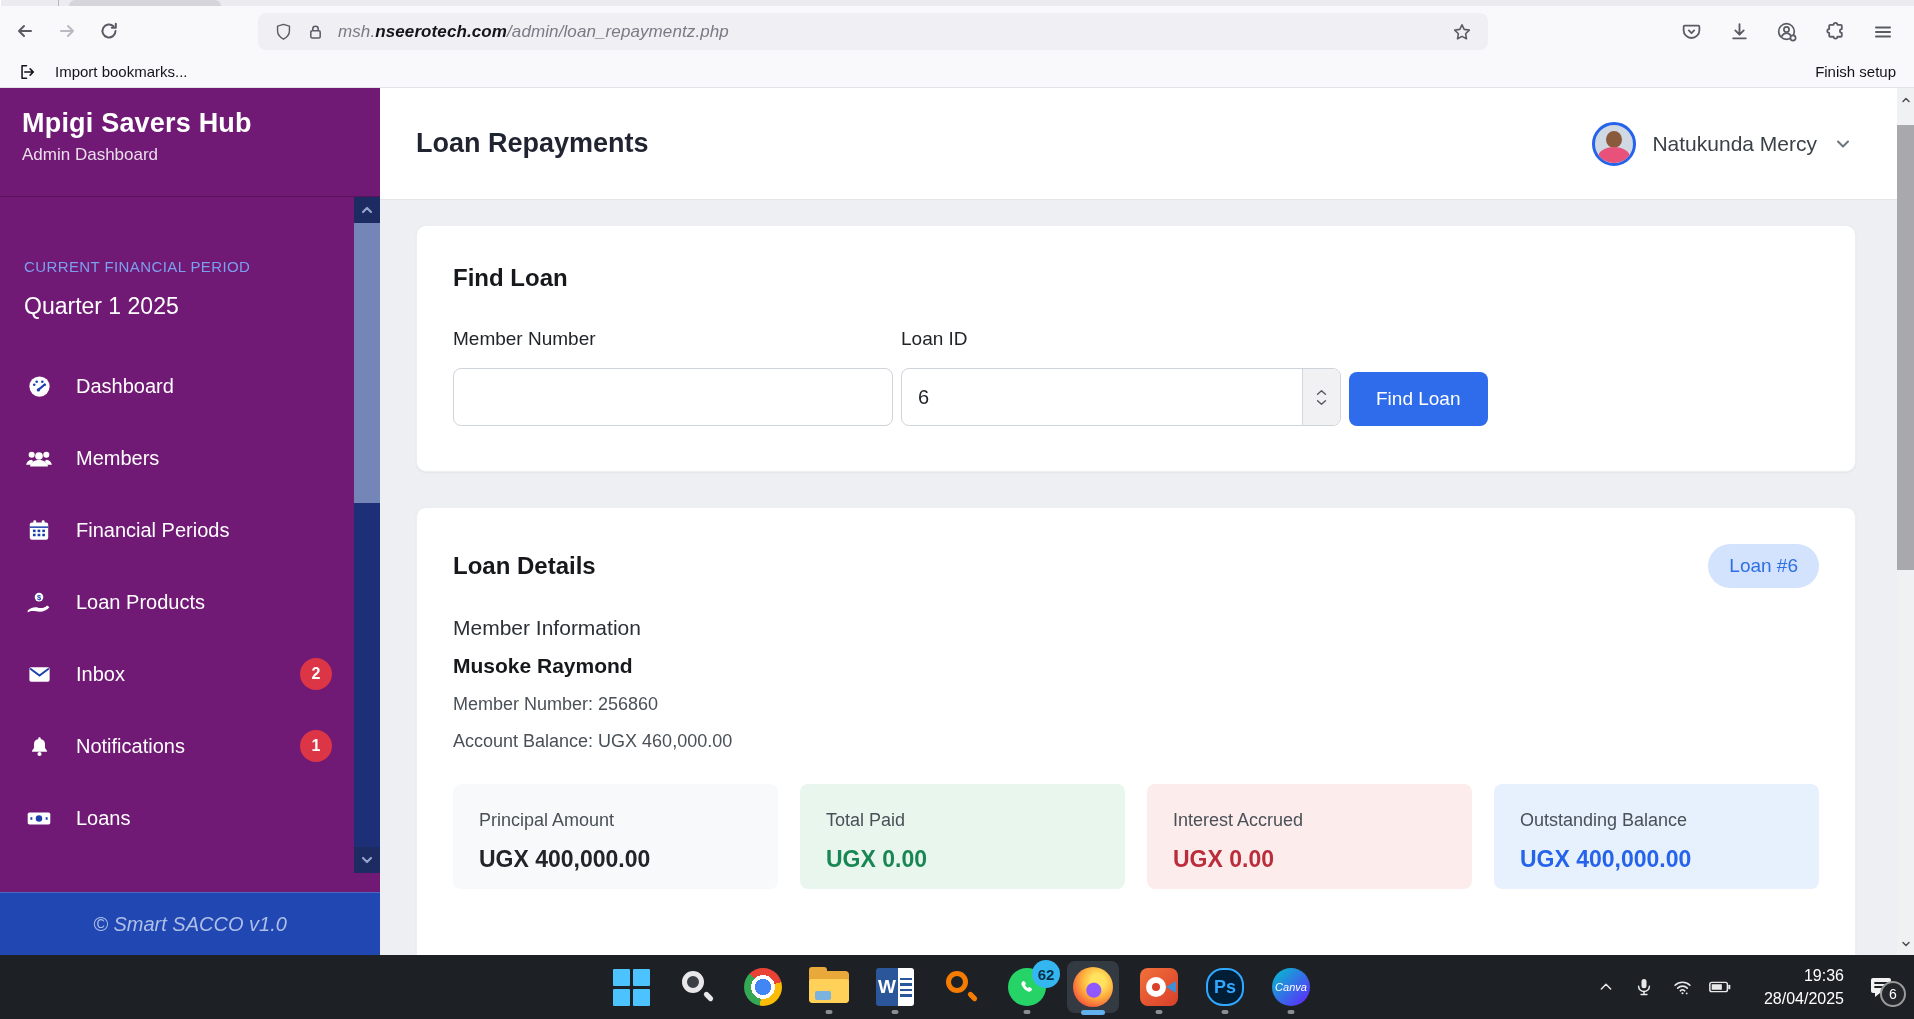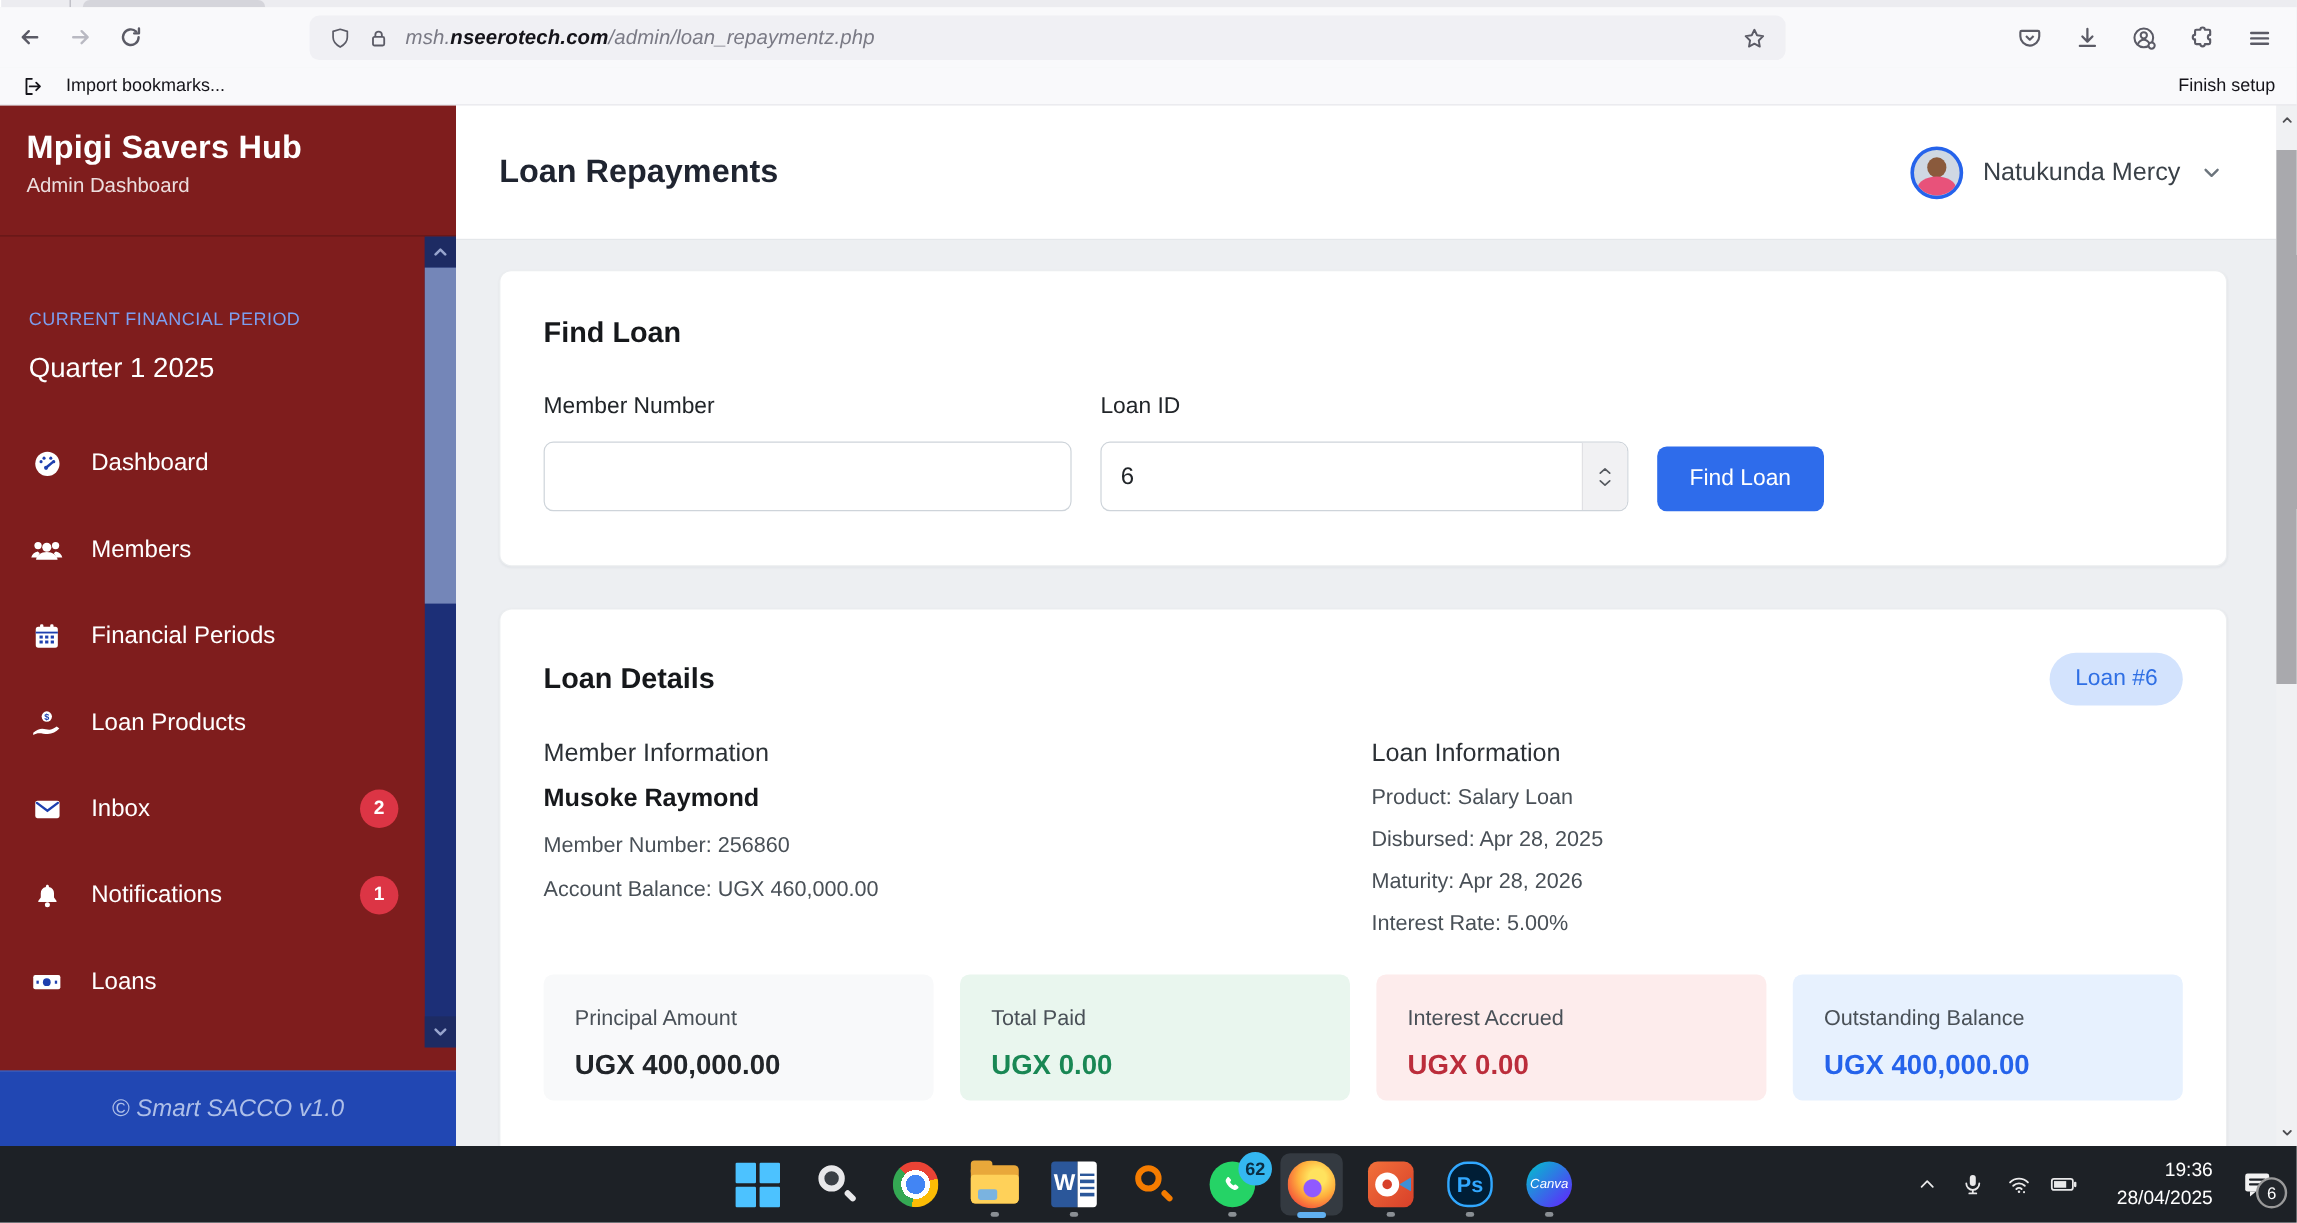--- a/index.html
+++ b/index.html
@@ -22,21 +22,21 @@
   .tb-right .tbtn { width:34px; height:34px; display:flex; align-items:center; justify-content:center; border-radius:6px; }
   .bmrow { position:absolute; left:0; top:56px; width:100%; height:32px; background:#f9f9fb; border-bottom:1px solid #e1e1e6; display:flex; align-items:center; padding:0 18px; }
   .bm-left { display:flex; align-items:center; gap:19px; color:#15141a; font-size:15px; }
   .bm-right { margin-left:auto; display:flex; align-items:center; gap:8px; font-size:15px; color:#15141a; }
   .ff-logo { width:20px; height:20px; border-radius:50%; background:radial-gradient(circle at 62% 38%, #ffe14d 0 18%, #ffae2c 38%, #ff7139 60%, #eround 0), radial-gradient(circle at 50% 55%, #a659ff 0 22%, transparent 23%), radial-gradient(circle at 50% 50%, #ffd567 0 30%, #ff9a2e 55%, #f4553a 80%, #d6356a 100%); }
 
   
   .app { position:absolute; left:0; top:88px; width:1914px; height:867px; }
 
   
-  .sidebar { position:absolute; left:0; top:0; width:380px; height:867px; background:#7f1d1d; color:#fff; }
+  .sidebar { position:absolute; left:0; top:0; width:380px; height:867px; background:#701a75; color:#fff; }
   .sb-header { height:109px; padding:20px 22px 0; border-bottom:1px solid rgba(0,0,0,.22); }
   .sb-title { font-size:27px; font-weight:700; letter-spacing:.2px; }
   .sb-subtitle { font-size:17px; color:rgba(255,255,255,.85); margin-top:6px; }
   .sb-scrollbody { position:absolute; top:109px; bottom:82px; left:0; right:0; overflow:hidden; }
   .sb-inner { padding:61px 26px 0 24px; }
   .period-label { font-size:15px; letter-spacing:.4px; color:#7d9ff0; }
   .period-value { font-size:23px; color:#fff; margin-top:18px; font-weight:400; }
   .sb-menu { margin-top:30px; }
   .sb-item { height:72px; display:flex; align-items:center; gap:22px; cursor:pointer; }
   .sb-item .sb-ico { width:30px; display:flex; justify-content:center; }
@@ -55,21 +55,21 @@
   .user-area { margin-left:auto; display:flex; align-items:center; gap:16px; cursor:pointer; }
   .avatar { width:44px; height:44px; border-radius:50%; border:3px solid #2563eb; background:#cfd8e3; position:relative; overflow:hidden; }
   .avatar .head { position:absolute; left:11px; top:6px; width:16px; height:17px; border-radius:50%; background:#8a5a3c; }
   .avatar .body { position:absolute; left:3px; top:22px; width:32px; height:20px; border-radius:50% 50% 0 0; background:#e8527a; }
   .user-name { font-size:21px; color:#3a4148; }
   .content { position:absolute; top:112px; bottom:0; left:0; right:0; overflow:hidden; padding:25px 41px 0 36px; }
 
   .card { background:#fff; border:1px solid #eceef0; border-radius:10px; box-shadow:0 1px 2px rgba(20,30,60,.05); }
   .card-find { padding:38px 36px 45px; }
   .card-title { font-size:24px; font-weight:700; color:#16181b; }
-  .form-row { display:flex; align-items:flex-end; margin-top:36px; gap:24px; }
+  .form-row { display:flex; align-items:flex-end; margin-top:36px; gap:8px; }
   .field { width:440px; }
   .field-label { font-size:19px; color:#212529; margin-bottom:18px; }
   .tinput { width:440px; height:58px; border:1px solid #ced4da; border-radius:8px; font-size:20px; padding:0 16px; color:#212529; background:#fff; font-family:"Liberation Sans",sans-serif; }
   .num-wrap { position:relative; width:440px; }
   .spinner { position:absolute; right:1px; top:1px; bottom:1px; width:38px; background:#f1f1f3; border-left:1px solid #d6d6da; border-radius:0 7px 7px 0; display:flex; flex-direction:column; align-items:center; justify-content:center; gap:3px; color:#55595f; }
   .btn-primary { height:54px; padding:0 27px; background:#2e6ceb; color:#fff; font-size:19px; border:none; border-radius:8px; cursor:pointer; font-family:"Liberation Sans",sans-serif; }
 
   .card-details { margin-top:35px; padding:36px 36px; height:610px; }
   .cd-head { display:flex; align-items:center; justify-content:space-between; }
   .loan-pill { background:#d3e3fd; color:#2f6fe4; font-size:19px; padding:11px 21px; border-radius:24px; }
@@ -400,27 +400,20 @@
             <h2 class="card-title">Loan Details</h2>
             <span class="loan-pill">Loan #6</span>
           </div>
           <div class="cd-cols">
             <div class="cd-col-left">
               <div class="cd-sec-title">Member Information</div>
               <div class="cd-name">Musoke Raymond</div>
               <div class="cd-line">Member Number: 256860</div>
               <div class="cd-line">Account Balance: UGX 460,000.00</div>
             </div>
-            <div class="cd-col-right">
-              <div class="cd-sec-title">Loan Information</div>
-              <div class="cd-line">Product: Salary Loan</div>
-              <div class="cd-line">Disbursed: Apr 28, 2025</div>
-              <div class="cd-line">Maturity: Apr 28, 2026</div>
-              <div class="cd-line">Interest Rate: 5.00%</div>
-            </div>
           </div>
           <div class="stats-row">
             <div class="stat-box stat-neutral">
               <div class="stat-label">Principal Amount</div>
               <div class="stat-value">UGX 400,000.00</div>
             </div>
             <div class="stat-box stat-green">
               <div class="stat-label">Total Paid</div>
               <div class="stat-value">UGX 0.00</div>
             </div>

